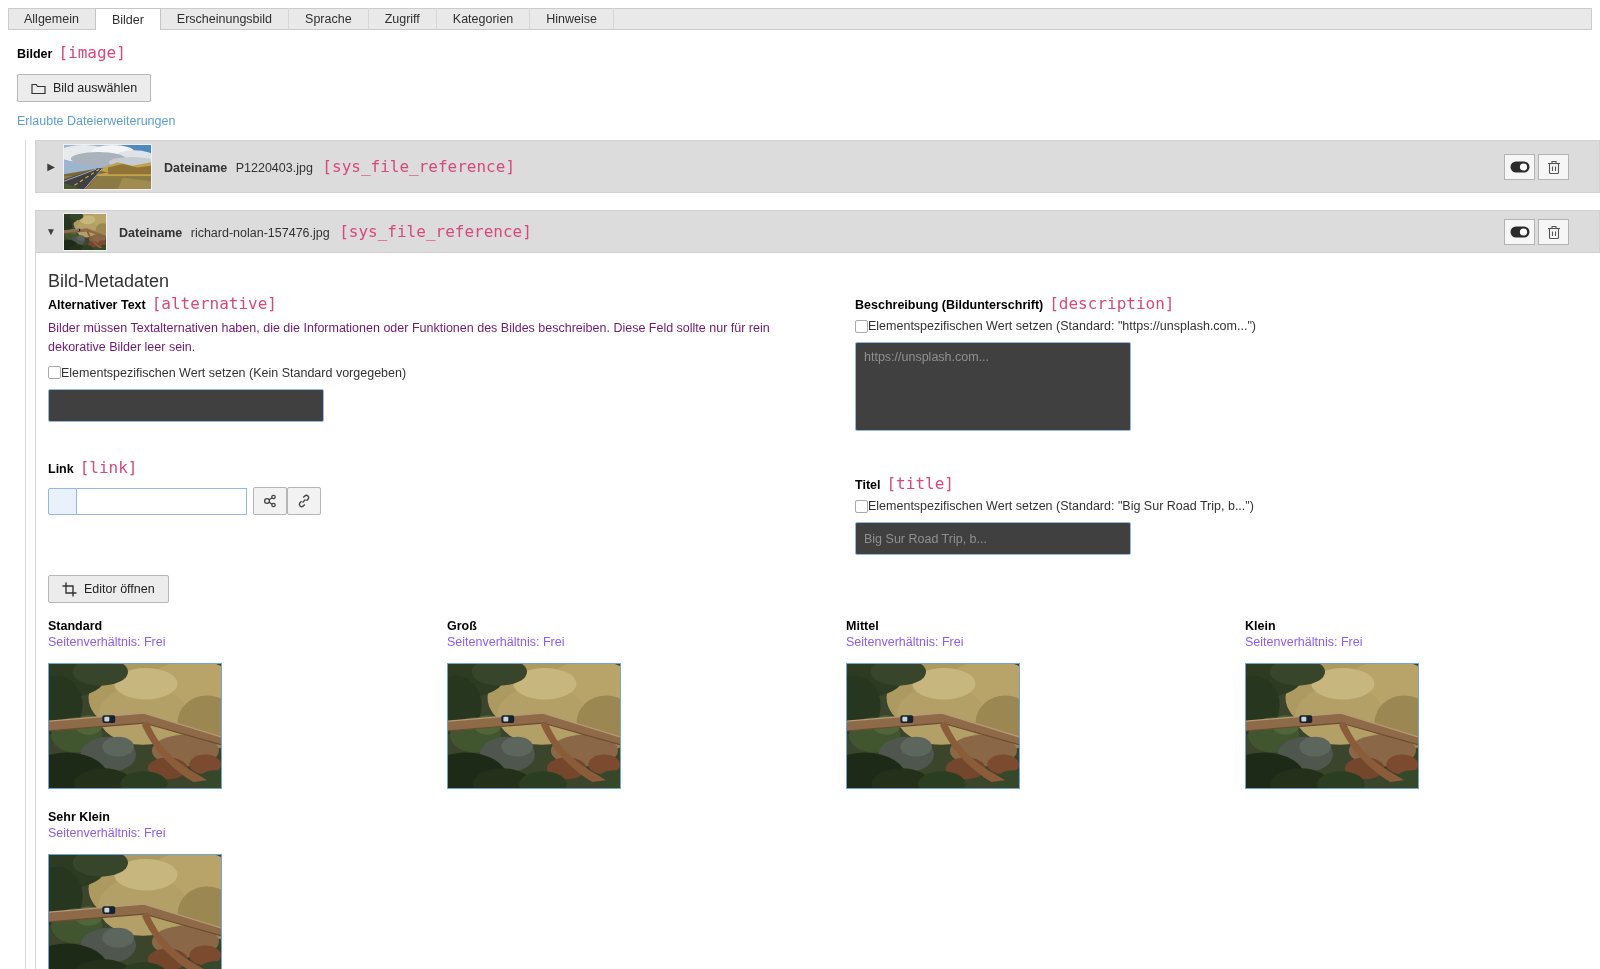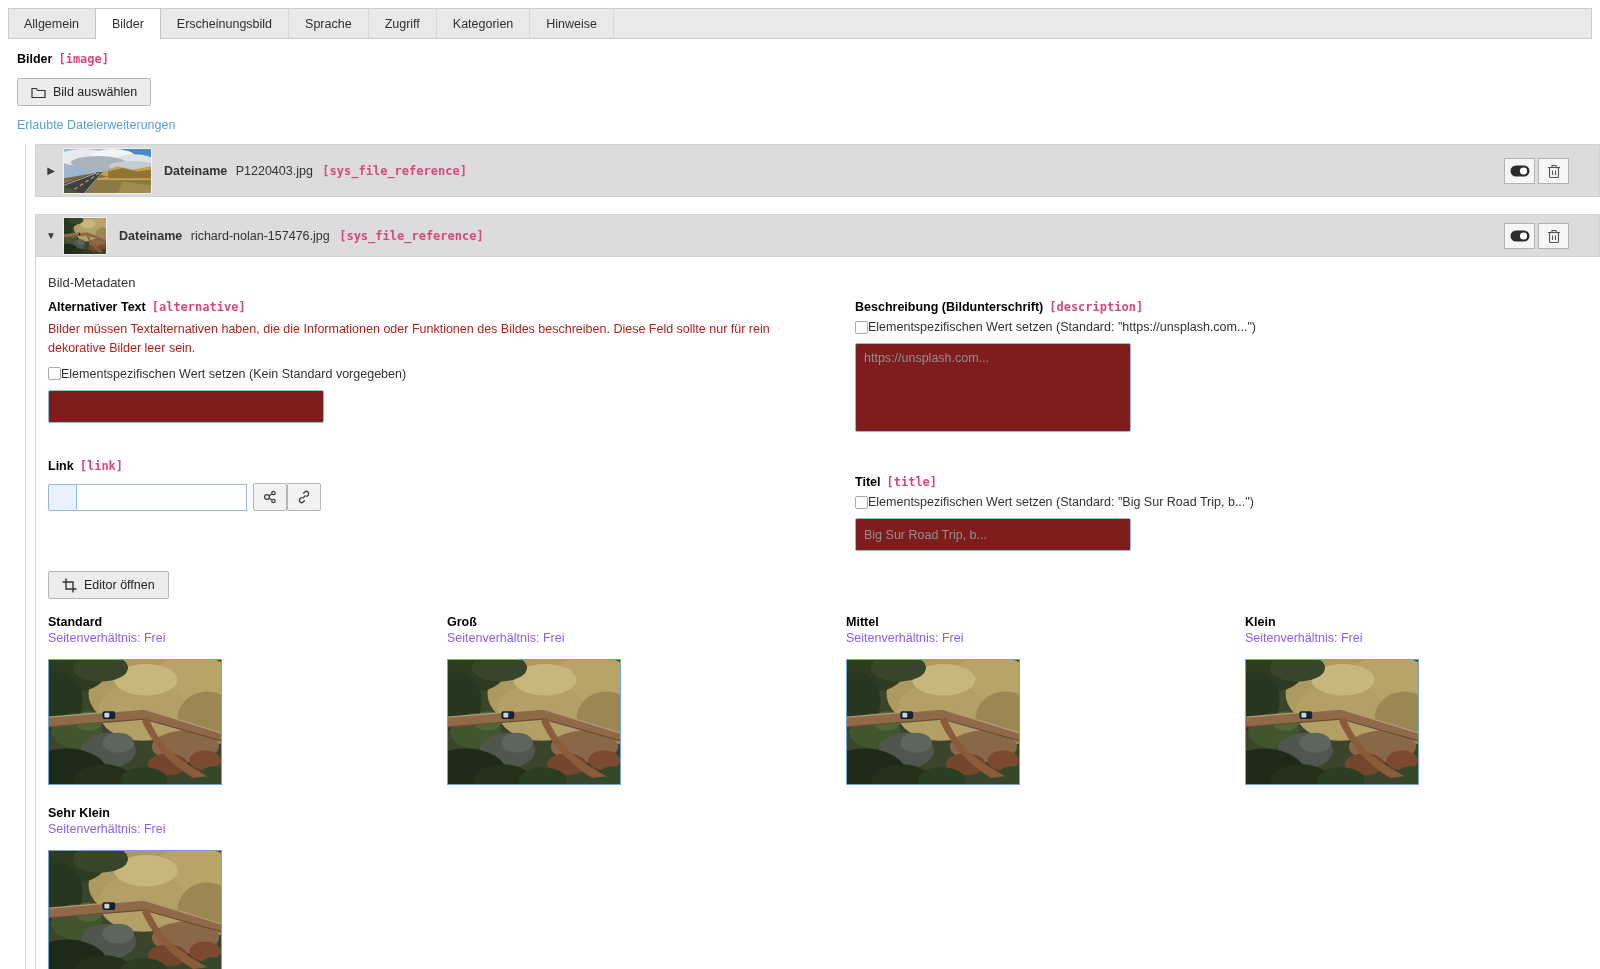--- a/index.html
+++ b/index.html
@@ -1,31 +1,31 @@
 <!DOCTYPE html>
 <html><head>
 <meta charset="utf-8">
 <style>
   * { box-sizing: border-box; margin: 0; padding: 0; }
   html,body { width:1600px; height:969px; overflow:hidden; background:#fff;
     font-family:"Liberation Sans", sans-serif; font-size:12px; color:#333; }
 
   
-  .tabbar { margin:8px 8px 0; height:31px; display:flex; background:#e9e9e9;
+  .tabbar { margin:8px 8px 0; height:22px; display:flex; background:#e9e9e9;
     box-shadow: inset 0 0 0 1px #cbcbcb; }
   .tab { display:flex; align-items:center; padding:0 16px; font-size:12.5px;
     color:#2f2f2f; border-right:1px solid #d6d6d6; cursor:pointer; }
   .tab.active { background:#fff; border:1px solid #c5c5c5; border-bottom:none;
     margin-left:-1px; position:relative; z-index:2; }
 
   
   .content { padding:13px 0 0 17px; }
   .field-label { font-weight:bold; font-size:12.5px; color:#000; }
-  .tag { font-family:"DejaVu Sans Mono", monospace; font-size:12px;
-    color:#d9487d; font-weight:bold; margin-left:6px; }
+  .tag { font-family:"DejaVu Sans Mono", monospace; font-size:16px;
+    color:#d9487d; font-weight:normal; margin-left:6px; }
   .section-title { margin-bottom:12px; }
 
   .btn-row { display:flex; gap:5px; }
   .t3btn { display:inline-flex; align-items:center; gap:7px; height:28px;
     padding:0 13px; background:#ececec; border:1px solid #b7b7b7; border-radius:2px;
     font-family:"Liberation Sans", sans-serif; font-size:12.5px; color:#222; cursor:pointer; }
   .t3btn svg { flex:none; }
 
   .ext-link { display:block; margin-top:12px; color:#5a9fd6; font-size:12.5px;
     text-decoration:none; cursor:pointer; }
@@ -48,36 +48,36 @@
   .rec-title .fl { font-weight:bold; }
   .rec-title .fn { margin-left:5px; }
   .rec-actions { position:absolute; right:30px; top:50%; transform:translateY(-50%);
     display:flex; }
   .rec-btn { width:31px; height:26px; background:#f6f6f6; border:1px solid #b3b3b3;
     display:flex; align-items:center; justify-content:center; cursor:pointer; }
   .rec-btn + .rec-btn { margin-left:3px; }
 
   .rec-body { background:#fff; border-left:1px solid #d4d4d4; padding:18px 0 30px 12px;
     min-height:690px; }
-  .meta-heading { font-size:13px; color:#333; font-weight:normal; margin-bottom:10px; }
+  .meta-heading { font-size:18px; color:#333; font-weight:normal; margin-bottom:2px; }
 
   .meta-grid { display:grid; grid-template-columns:780px 1fr; column-gap:27px;
     row-gap:16px; max-width:1400px; }
   .cell .field-label { margin-bottom:6px; }
-  .desc-text { color:#b91c1c; font-size:12.5px; line-height:1.55; margin:2px 0 8px;
+  .desc-text { color:#701a75; font-size:12.5px; line-height:1.55; margin:2px 0 8px;
     max-width:775px; }
   .chk-row { display:flex; align-items:center; font-size:12.5px; color:#333;
     margin-bottom:9px; }
   .chk { width:13px; height:13px; border:1px solid #aaa; border-radius:2px;
     background:#fdfdfd; flex:none; cursor:pointer; }
 
   .inp { height:33px; width:276px; border:1px solid #94b9dc; border-radius:2px;
     background:#fff; font-family:"Liberation Sans", sans-serif; font-size:12.5px;
     padding:0 8px; color:#333; }
-  .inp.disabled, textarea.disabled { background:#7f1d1d; color:#8f8f8f; }
+  .inp.disabled, textarea.disabled { background:#404040; color:#8f8f8f; }
   textarea.inp { height:89px; width:276px; resize:none; padding:7px 8px; }
   .inp::placeholder, textarea::placeholder { color:#909090; }
 
   .link-group { display:flex; align-items:center; }
   .link-prefix { width:29px; height:27px; background:#e9f2fb; border:1px solid #94b9dc;
     border-radius:2px 0 0 2px; }
   .link-input { width:170px; height:27px; border:1px solid #94b9dc; border-left:none;
     font-size:12.5px; padding:0 8px; }
   .sq-btn { width:34px; height:28px; background:#f2f2f2; border:1px solid #b5b5b5;
     border-radius:2px; display:flex; align-items:center; justify-content:center;

